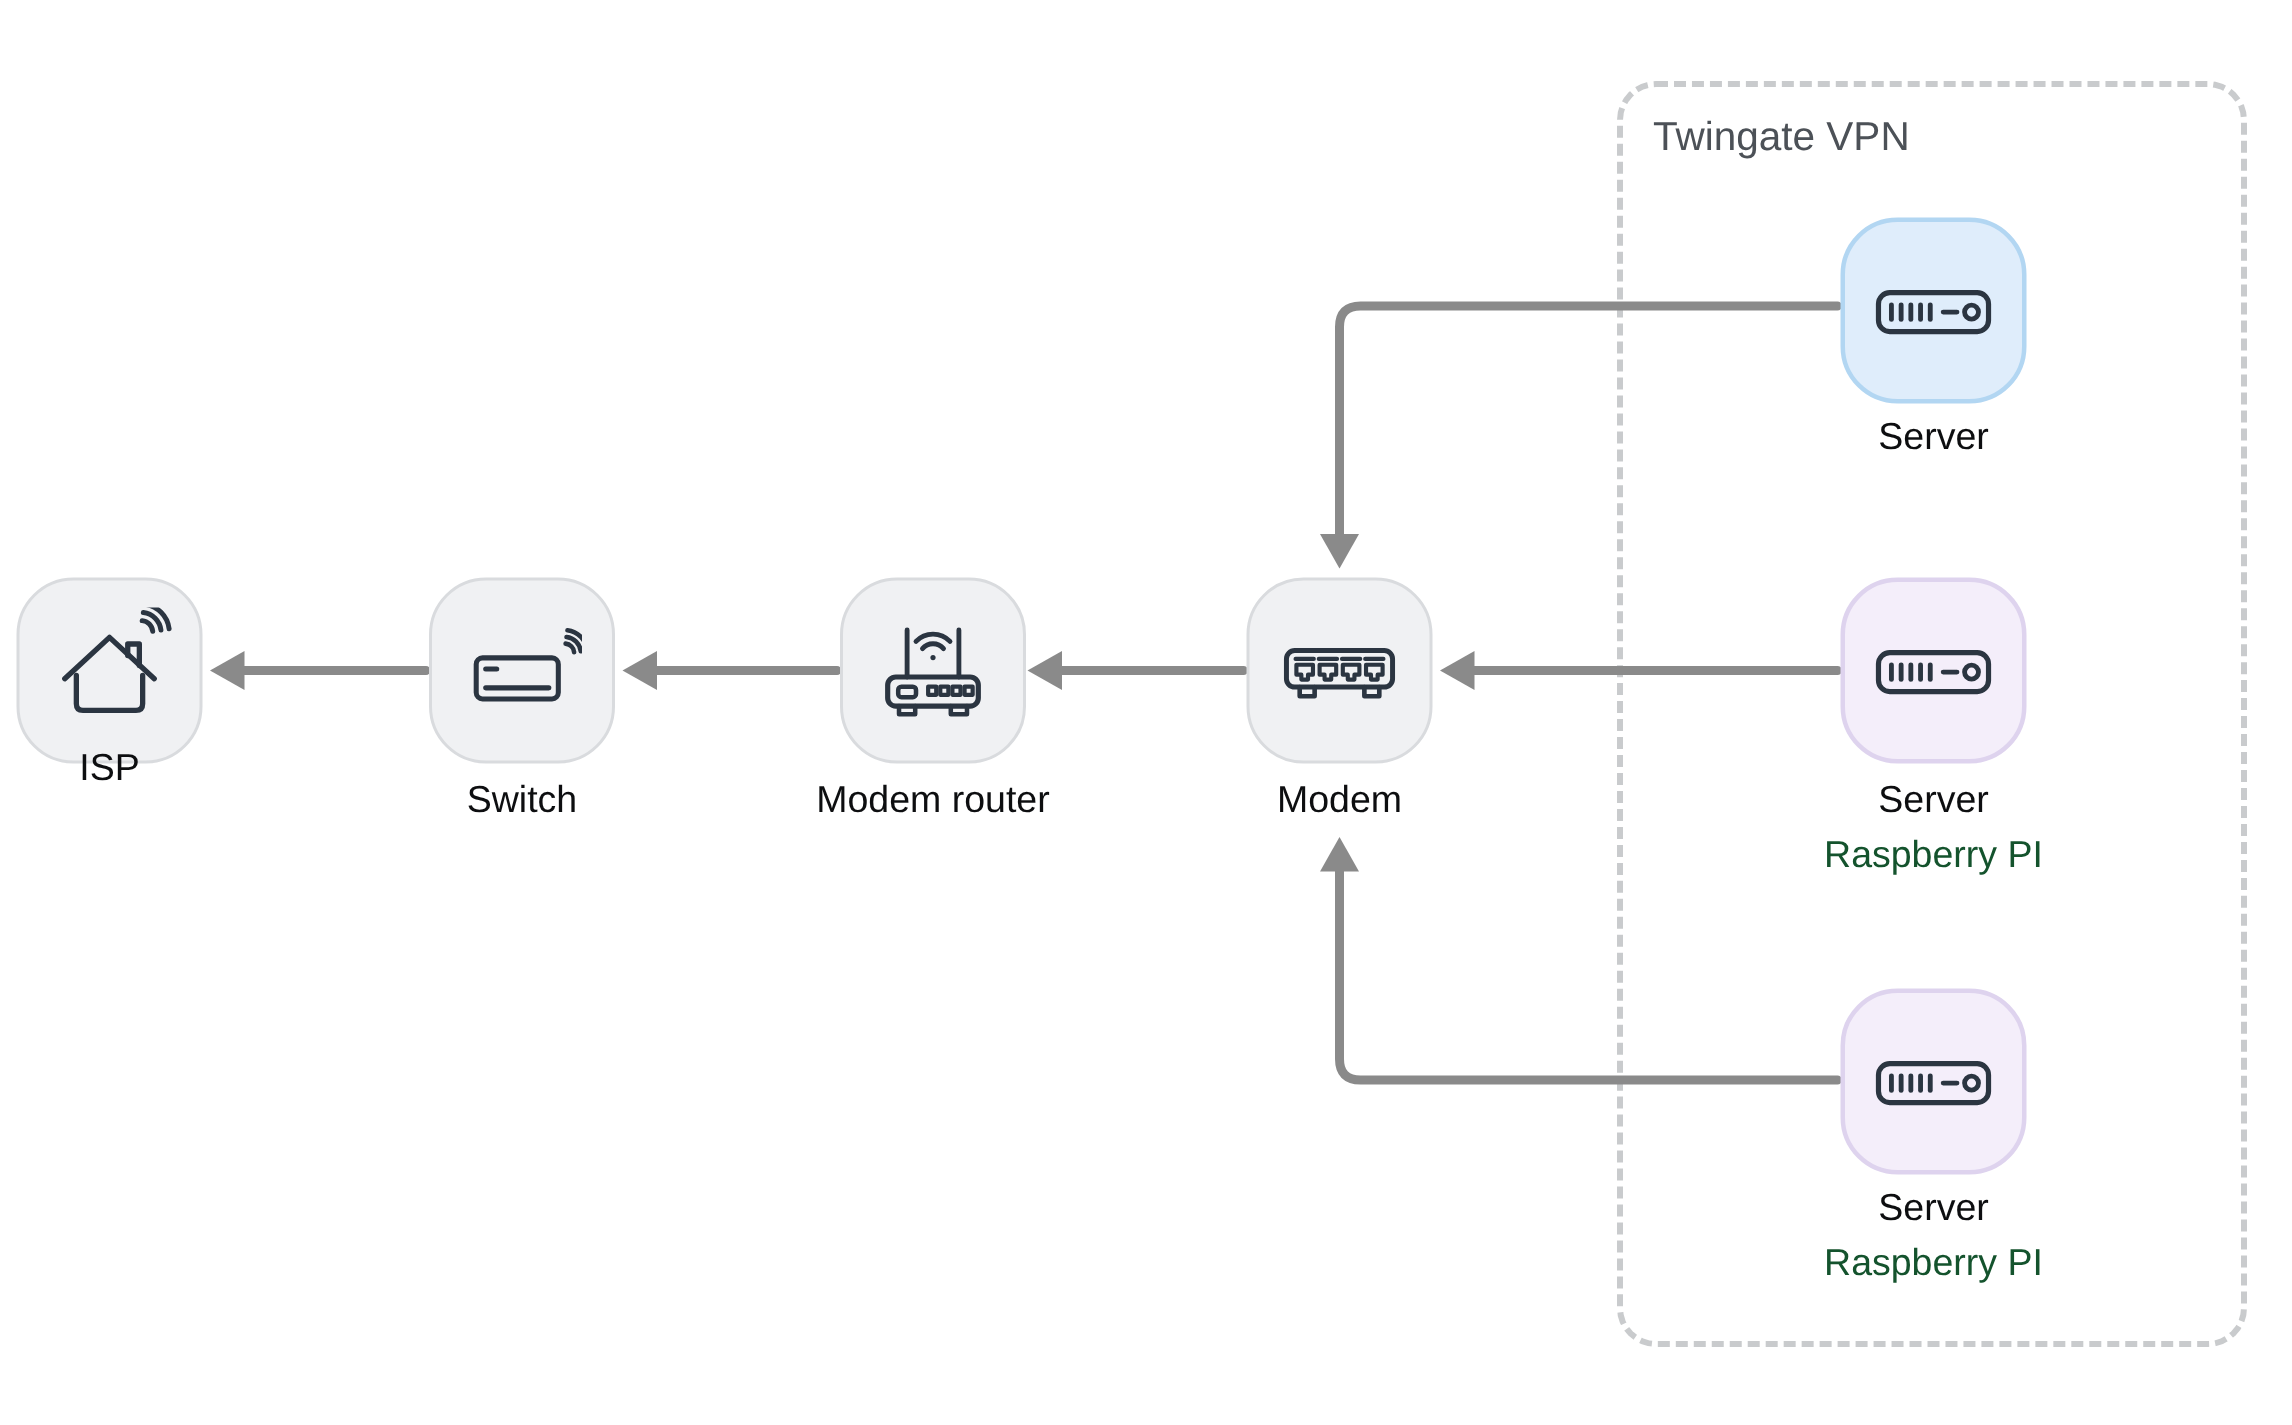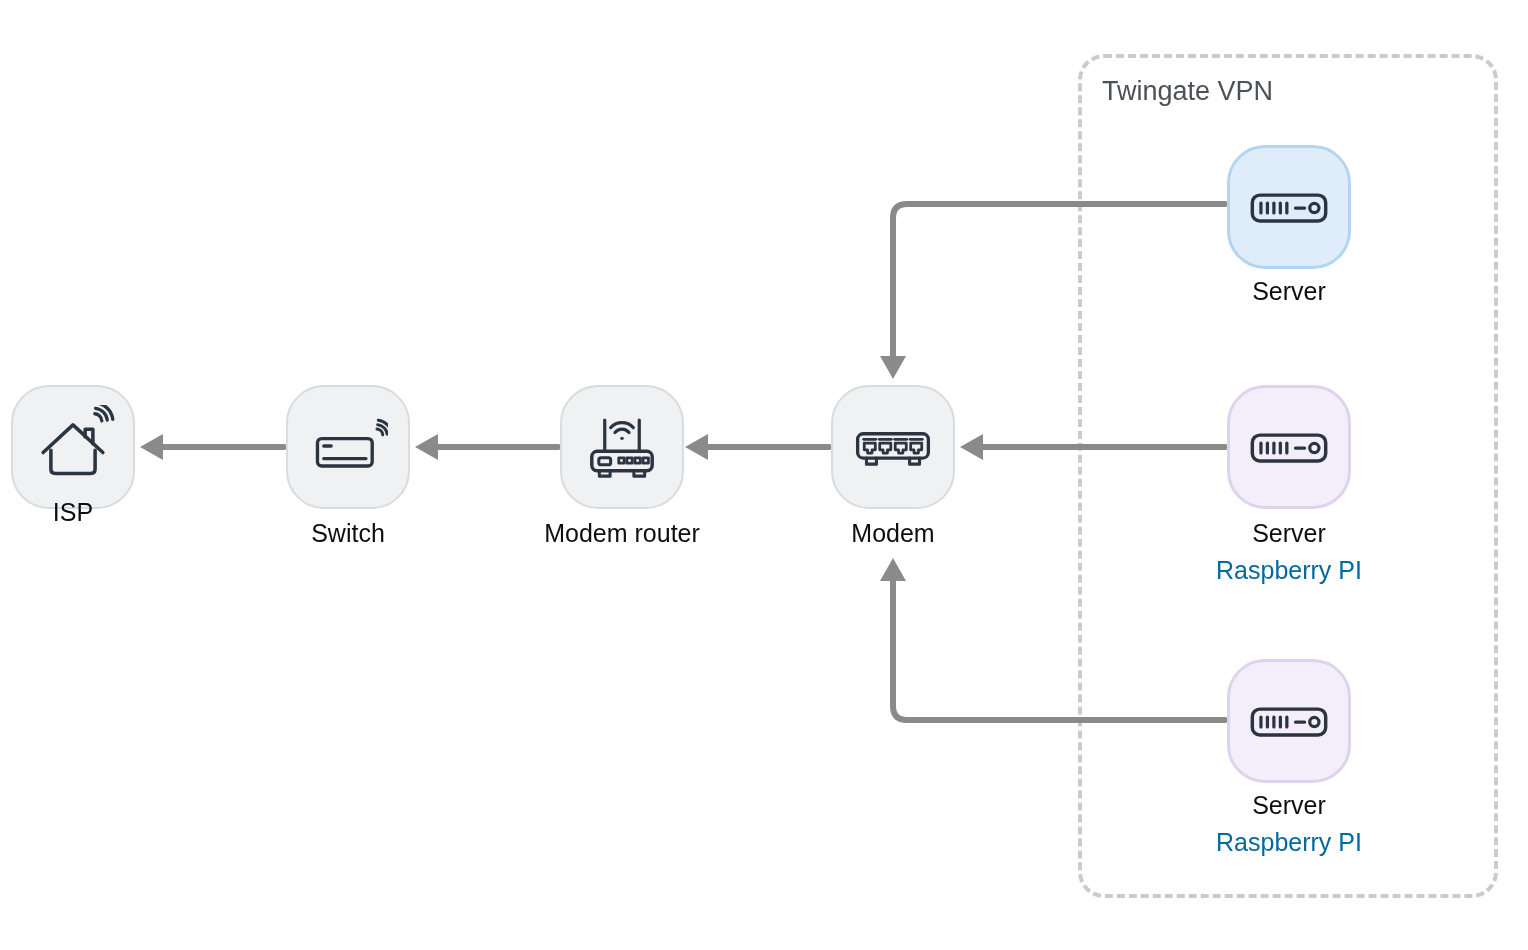--- a/index.html
+++ b/index.html
@@ -35,21 +35,21 @@
   .node.blue   { background:#dfedfb; border:3px solid #b2d6f2; }
   .node.purple { background:#f4eefa; border:3px solid #ded3ee; }
 
   .icon { stroke:#2b3541; fill:none; stroke-linecap:round; stroke-linejoin:round; }
 
   .label {
     position:absolute; transform:translateX(-50%);
     font-size:25px; line-height:1.15; color:#0d0e10; white-space:nowrap;
     text-align:right;
   }
-  .sublabel { color:#0369a1; }
+  .sublabel { color:#14532d; }
 </style>
 </head>
 <body>
 
 <div class="canvas">
 
   <div class="vpn-box"></div>
   <div class="group-label">Twingate VPN</div>
 
   <svg class="connectors" width="1528" height="950">

